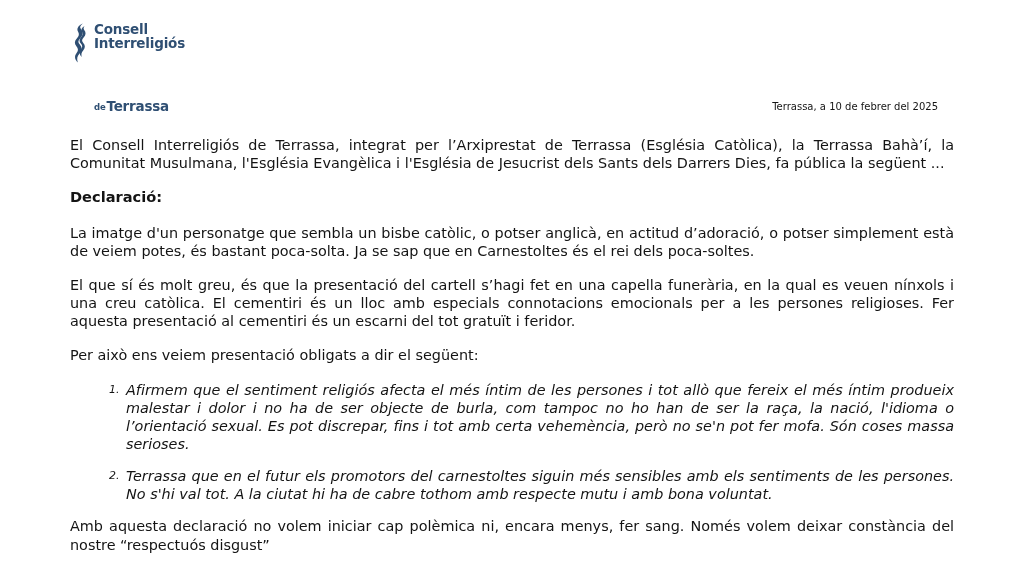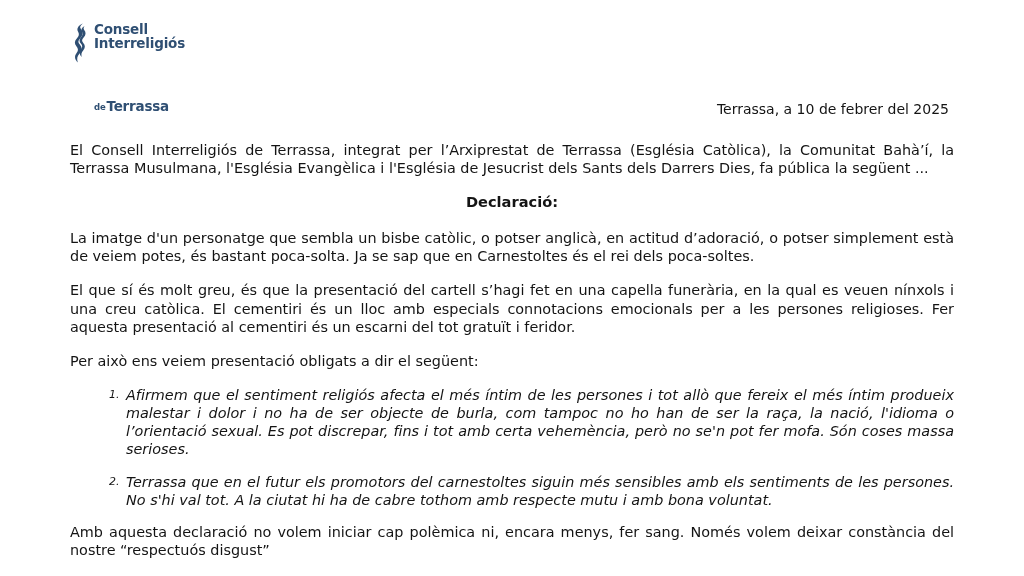--- a/index.html
+++ b/index.html
@@ -68,37 +68,36 @@
   
   .content {
     position: absolute;
     left: 70px;
     top: 100px;
     width: 884px;
   }
 
   .date-line {
     text-align: right;
-    font-size: 14px;
+    font-size: 10px;
     line-height: 1.35;
-    margin: 0 5px 22px 0;
+    margin: 0 16px 22px 0;
   }
 
   p.para {
     margin: 0 0 16px 0;
     font-size: 14.4px;
     line-height: 1.26;
     text-align: justify;
     text-justify: inter-word;
     hyphens: none;
   }
 
   .declaration {
     margin: 0 0 17px 0;
-    text-align: center;
     font-size: 14.6px;
     font-weight: bold;
     line-height: 1.3;
   }
 
   ol.points {
     margin: 0 0 14px 0;
     padding-left: 56px;
     list-style: none;
     counter-reset: pointnum;
@@ -144,21 +143,21 @@
       <span class="logo-line1">Consell</span>
       <span class="logo-line2">Interreligiós</span>
       <span class="logo-line3"><span class="logo-de">de</span><span>Terrassa</span></span>
     </span>
   </div>
 
   <div class="content">
 
     <p class="date-line">Terrassa, a 10 de febrer del 2025</p>
 
-    <p class="para">El Consell Interreligiós de Terrassa, integrat per l’Arxiprestat de Terrassa (Església Catòlica), la Comunitat Bahà’í, la Terrassa Musulmana, l'Església Evangèlica i l'Església de Jesucrist dels Sants dels Darrers Dies, fa pública la següent ...</p>
+    <p class="para">El Consell Interreligiós de Terrassa, integrat per l’Arxiprestat de Terrassa (Església Catòlica), la Terrassa Bahà’í, la Comunitat Musulmana, l'Església Evangèlica i l'Església de Jesucrist dels Sants dels Darrers Dies, fa pública la següent ...</p>
 
     <p class="declaration">Declaració:</p>
 
     <p class="para">La imatge d'un personatge que sembla un bisbe catòlic, o potser anglicà, en actitud d’adoració, o potser simplement està de veiem potes, és bastant poca-solta. Ja se sap que en Carnestoltes és el rei dels poca-soltes.</p>
     <p class="para">El que sí és molt greu, és que la presentació del cartell s’hagi fet en una capella funerària, en la qual es veuen nínxols i una creu catòlica. El cementiri és un lloc amb especials connotacions emocionals per a les persones religioses. Fer aquesta presentació al cementiri és un escarni del tot gratuït i feridor.</p>
     <p class="para">Per això ens veiem presentació obligats a dir el següent:</p>
 
     <ol class="points">
       <li>Afirmem que el sentiment religiós afecta el més íntim de les persones i tot allò que fereix el més íntim produeix malestar i dolor i no ha de ser objecte de burla, com tampoc no ho han de ser la raça, la nació, l'idioma o l’orientació sexual. Es pot discrepar, fins i tot amb certa vehemència, però no se'n pot fer mofa. Són coses massa serioses.</li>
       <li>Terrassa que en el futur els promotors del carnestoltes siguin més sensibles amb els sentiments de les persones. No s'hi val tot. A la ciutat hi ha de cabre tothom amb respecte mutu i amb bona voluntat.</li>

